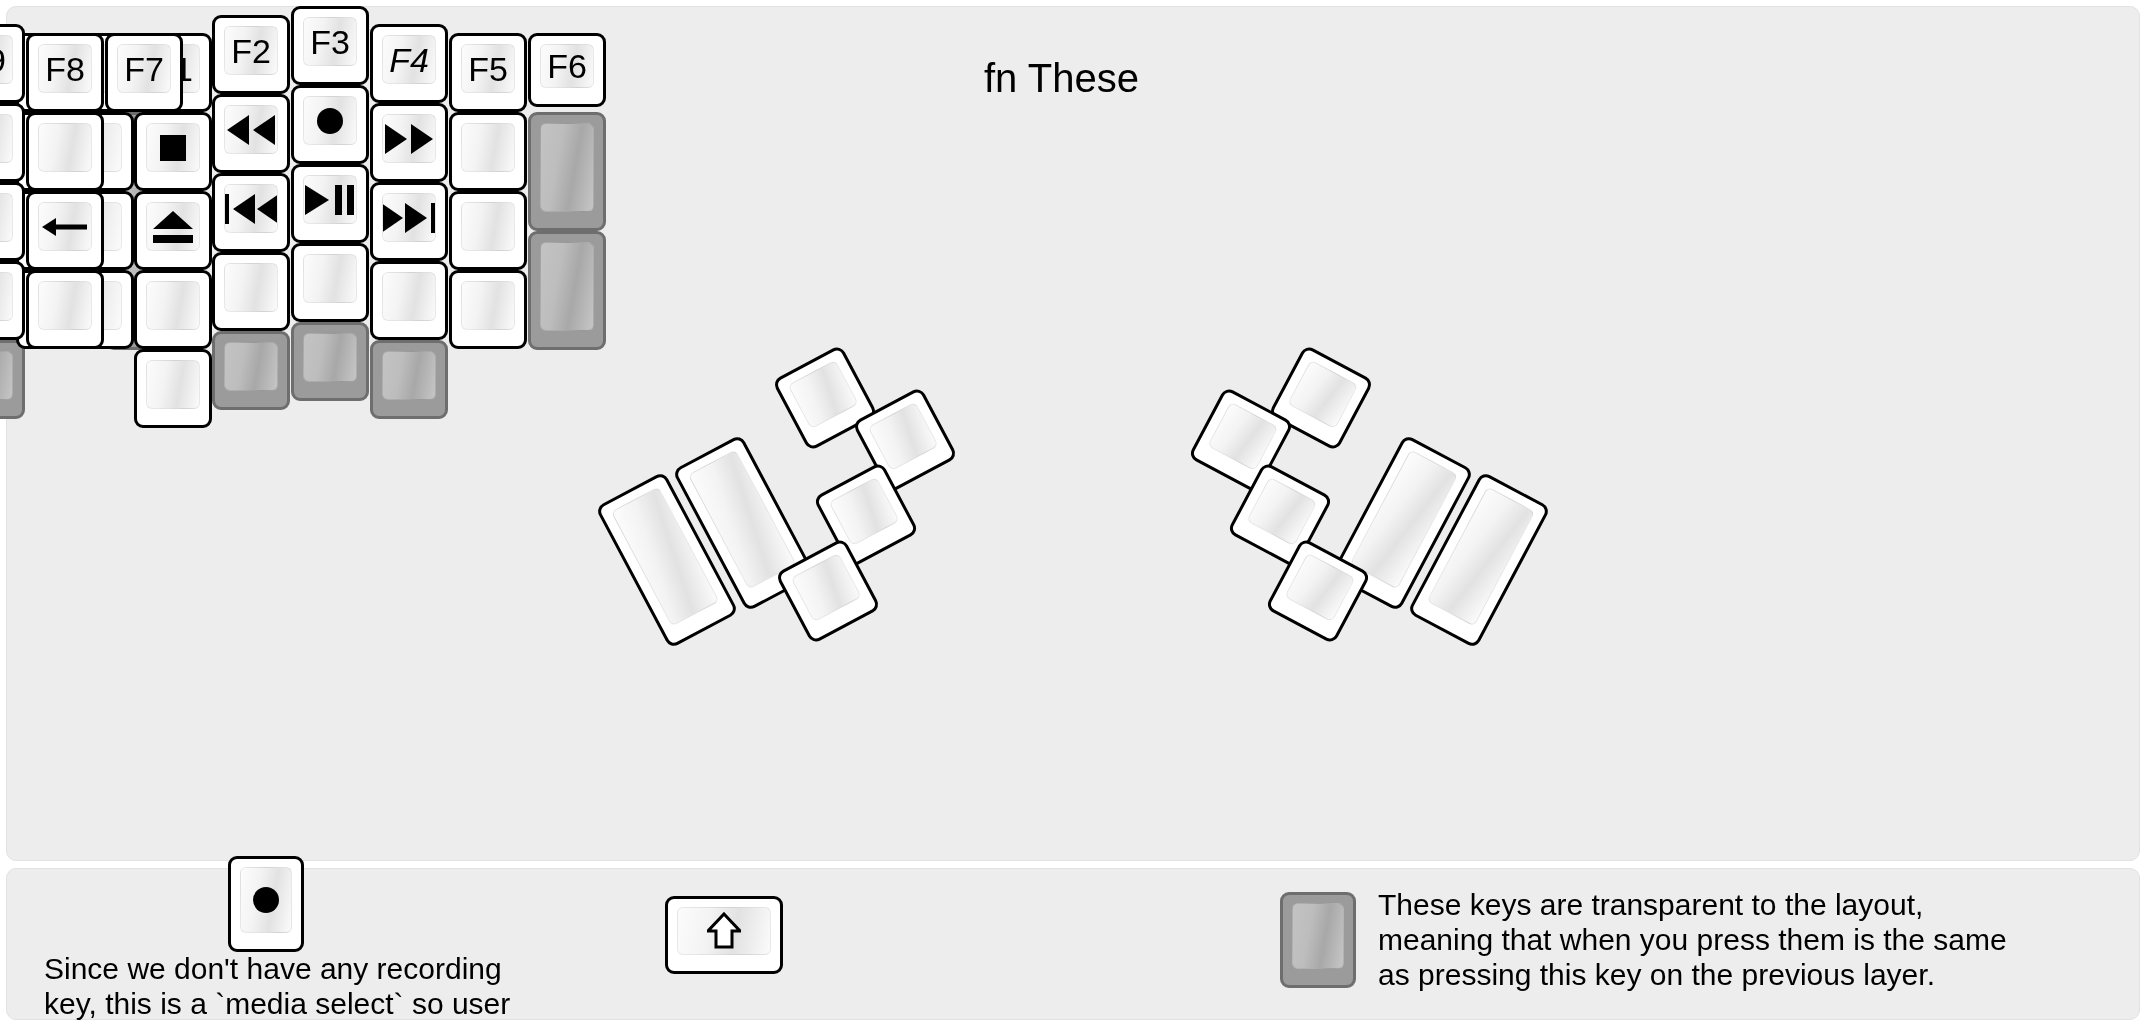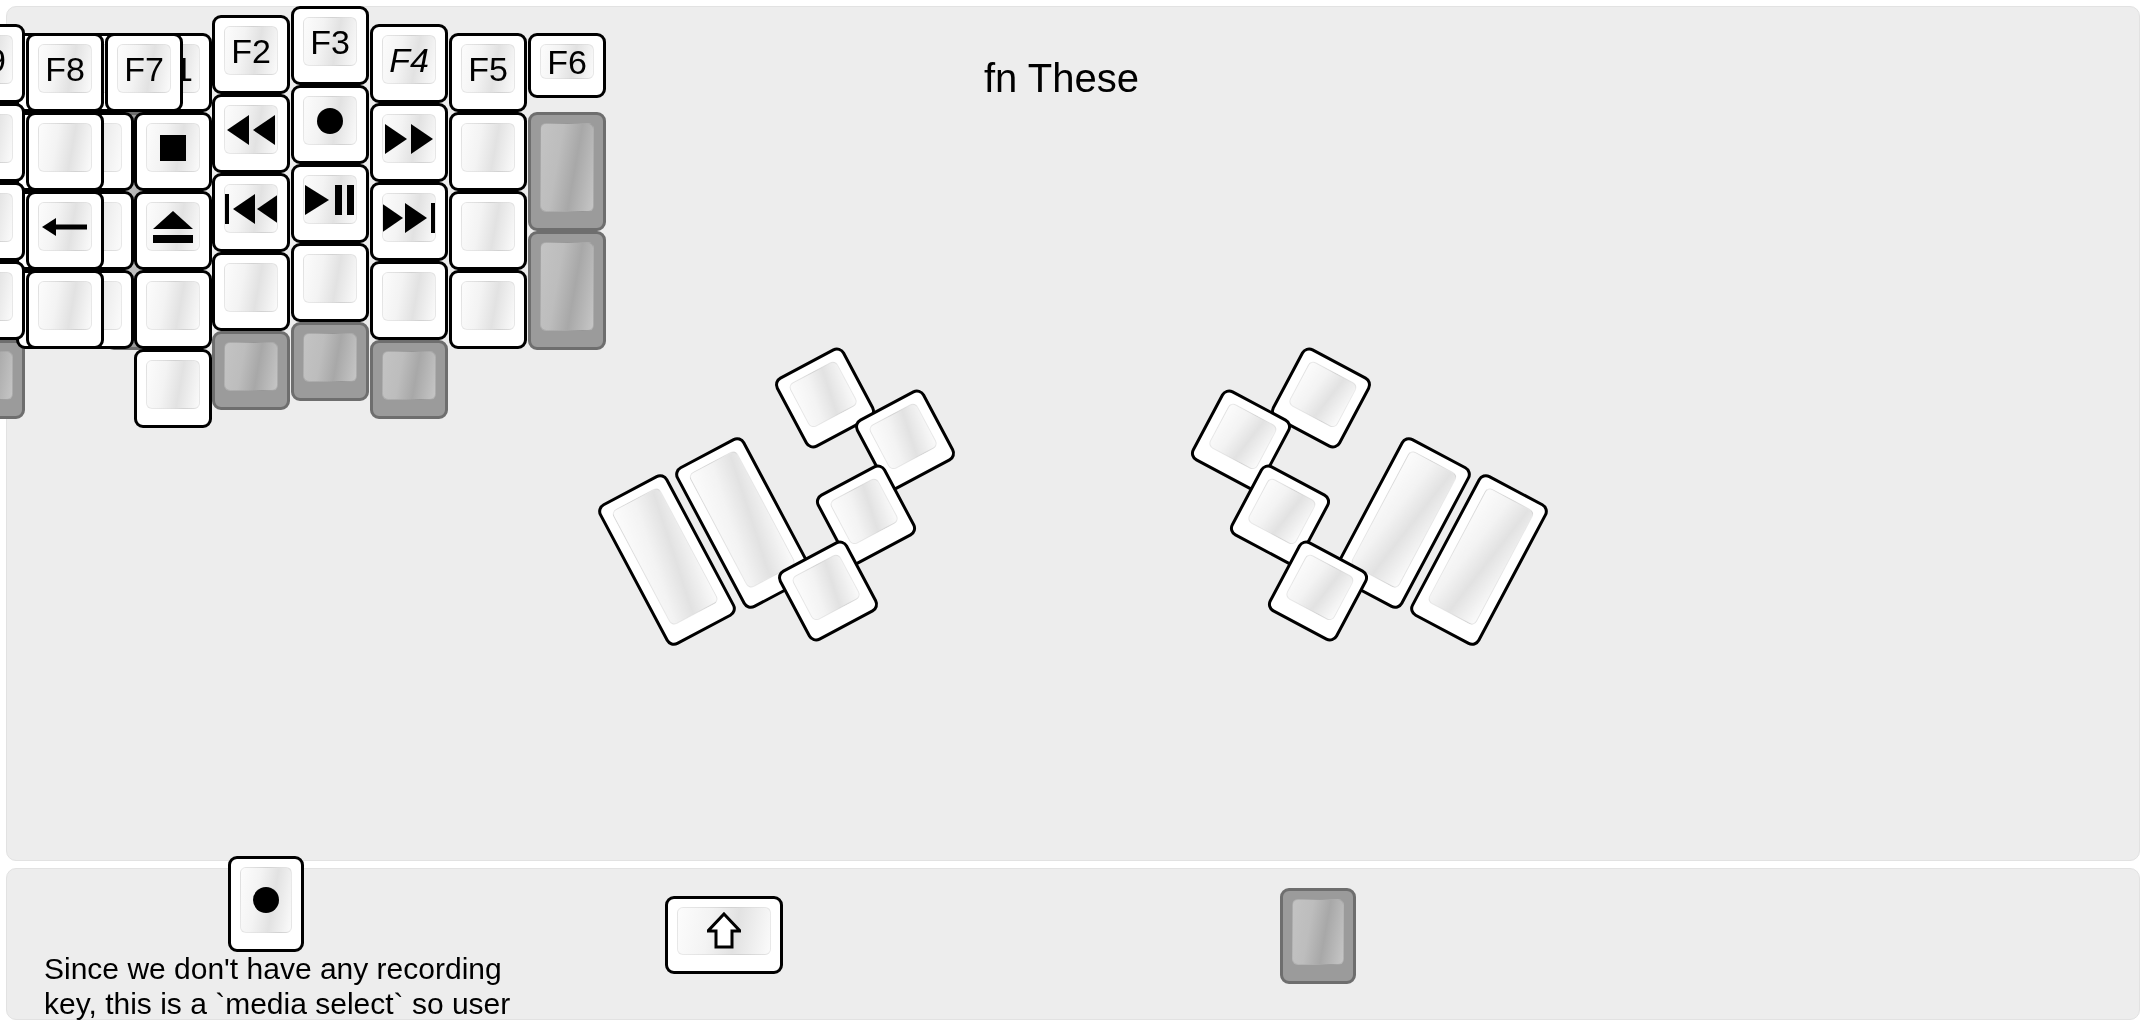--- a/index.html
+++ b/index.html
@@ -290,21 +290,21 @@
       </div>
       <div class="key" style="left: 449px; top: 112px; width: 78px; height: 79px; z-index: 5;">
         <div class="cap"></div>
       </div>
       <div class="key" style="left: 449px; top: 191px; width: 78px; height: 79px; z-index: 5;">
         <div class="cap"></div>
       </div>
       <div class="key" style="left: 449px; top: 270px; width: 78px; height: 79px; z-index: 5;">
         <div class="cap"></div>
       </div>
-      <div class="key" style="left: 528px; top: 33px; width: 78px; height: 65px; z-index: 5;">
+      <div class="key" style="left: 528px; top: 33px; width: 78px; height: 74px; z-index: 5;">
         <div class="cap">
           <span class="lbl">F6</span>
         </div>
       </div>
       <div class="key trans" style="left: 528px; top: 112px; width: 78px; height: 119px; z-index: 1;">
         <div class="cap"></div>
       </div>
       <div class="key trans" style="left: 528px; top: 231px; width: 78px; height: 119px; z-index: 1;">
         <div class="cap"></div>
       </div>
@@ -424,16 +424,19 @@
                 <path d="M17 3 L33 20 L25 20 L25 36 L9 36 L9 20 L1 20 Z" fill="#fff" stroke="#000" stroke-width="3" stroke-linejoin="miter"></path>
               </svg>
             </span>
           </div>
         </div>
       </div>
       <div class="legend-item" style="left: 1280px; top: 888px;">
         <div class="legend-key trans" style="width: 76px; height: 96px;">
           <div class="cap"></div>
         </div>
+        <div class="legend-text">These keys are transparent to the layout,
+meaning that when you press them is the same
+as pressing this key on the previous layer.</div>
       </div>
     </div>
 
 </div>
 
 </body></html>

